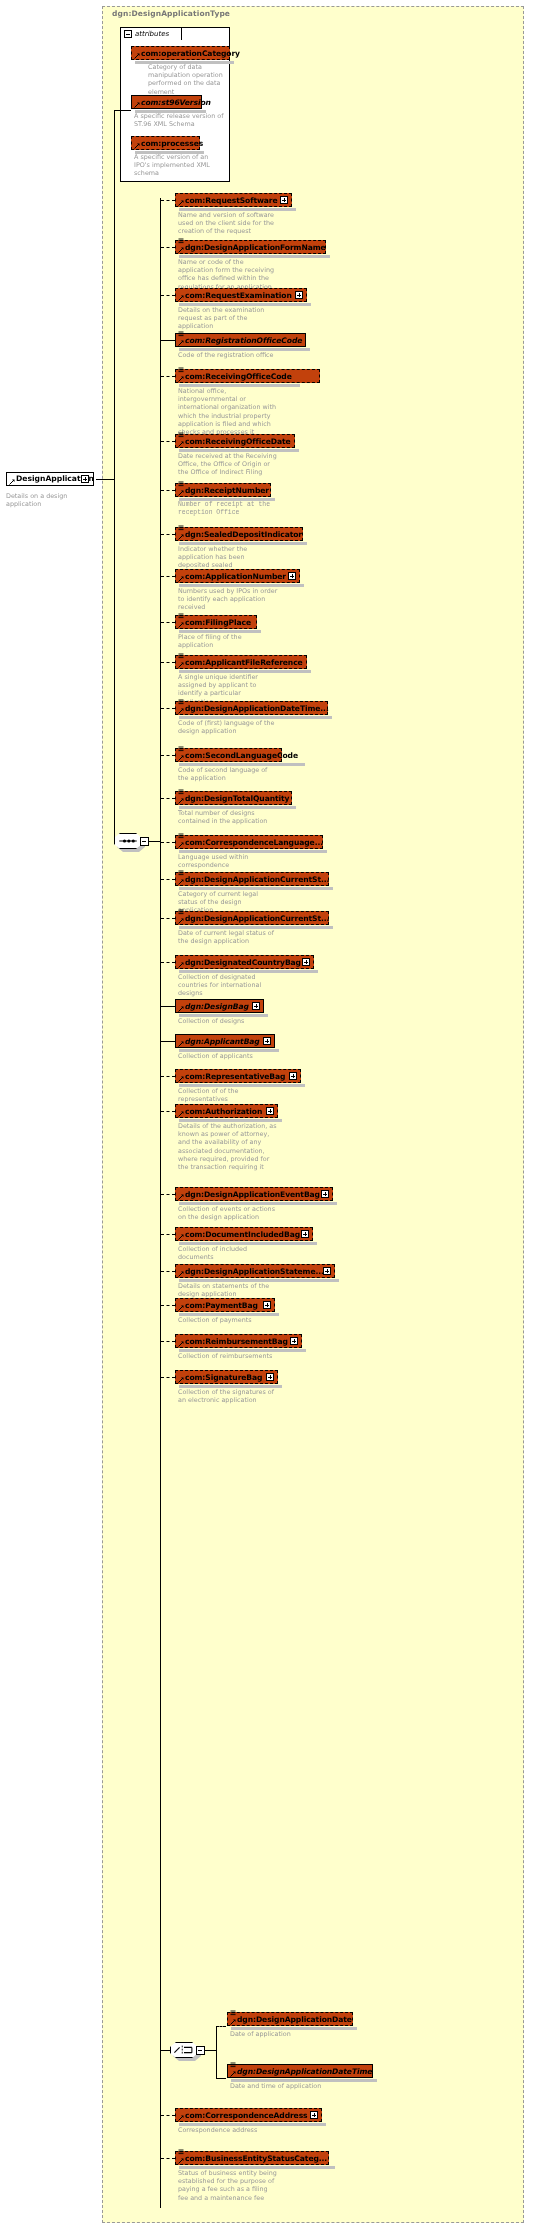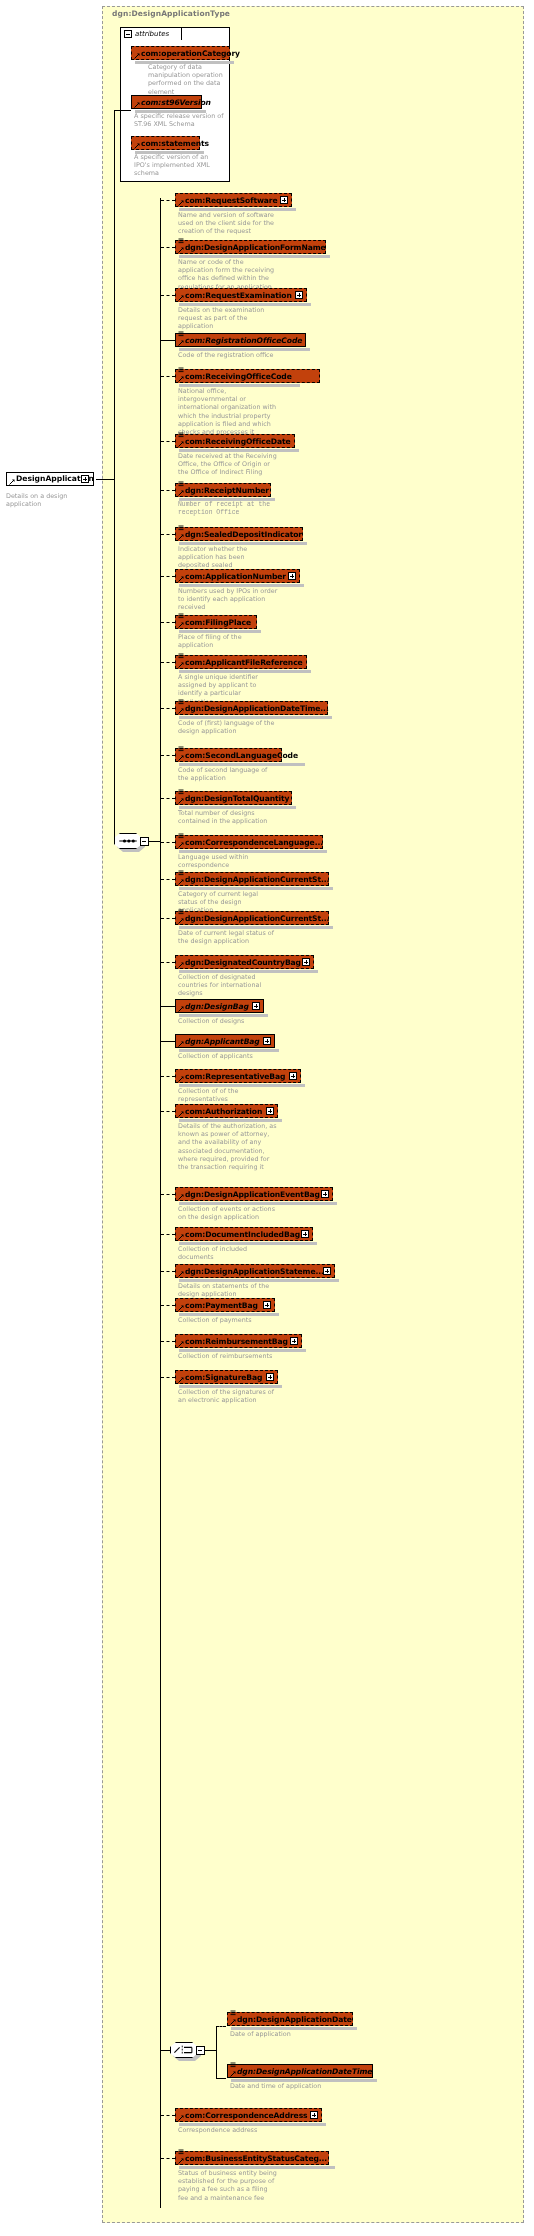--- a/index.html
+++ b/index.html
@@ -133,21 +133,21 @@
   <span class="name">com:st96Version</span>
   <svg class="nodearrow" viewBox="0 0 6 6">
     <path d="M0.5 5.5 L5 1" stroke="#000" stroke-width="1" fill="none"></path>
     <path d="M5.5 0.5 L5.5 3 L3 0.5 Z" fill="#000"></path>
   </svg>
   <span class="shadow" style="width:71px;"></span>
 </div>
 <div class="doc" style="left:134px;top:112px;width:92px;">A specific release version of ST.96 XML Schema</div>
 
 <div class="node opt" style="left:131px;top:136px;width:69px;">
-  <span class="name">com:statements</span>
+  <span class="name">com:processes</span>
   <svg class="nodearrow" viewBox="0 0 6 6">
     <path d="M0.5 5.5 L5 1" stroke="#000" stroke-width="1" fill="none"></path>
     <path d="M5.5 0.5 L5.5 3 L3 0.5 Z" fill="#000"></path>
   </svg>
   <span class="shadow" style="width:69px;"></span>
 </div>
 <div class="doc" style="left:134px;top:153px;width:92px;">A specific version of an IPO's implemented XML schema</div>
 
 <div class="comp-shadow oct" style="left:117px;top:836px;"></div>
 <div class="compositor oct" style="left:114px;top:833px;">

